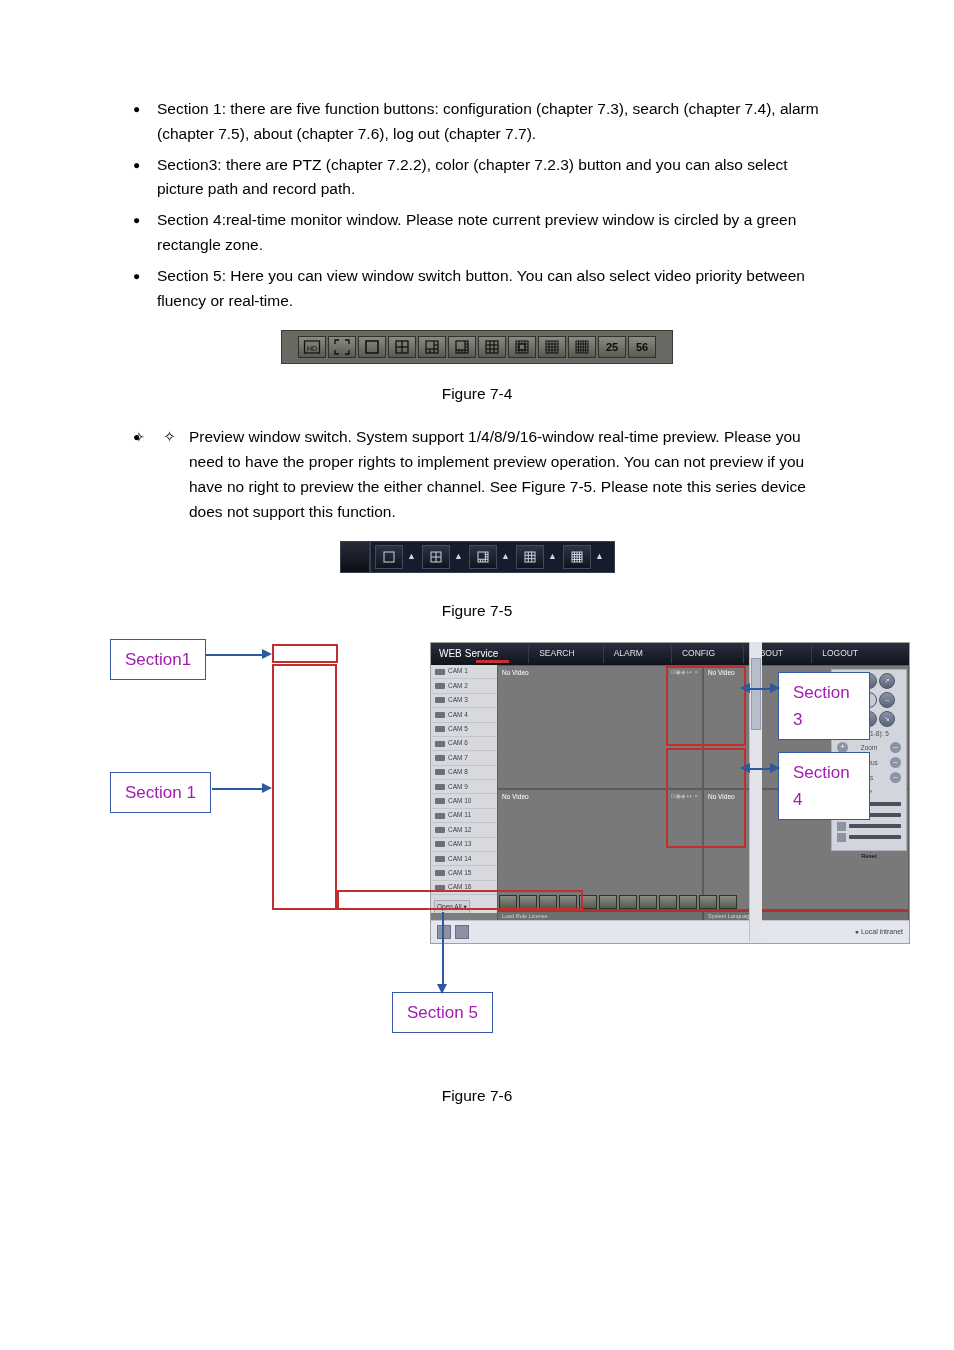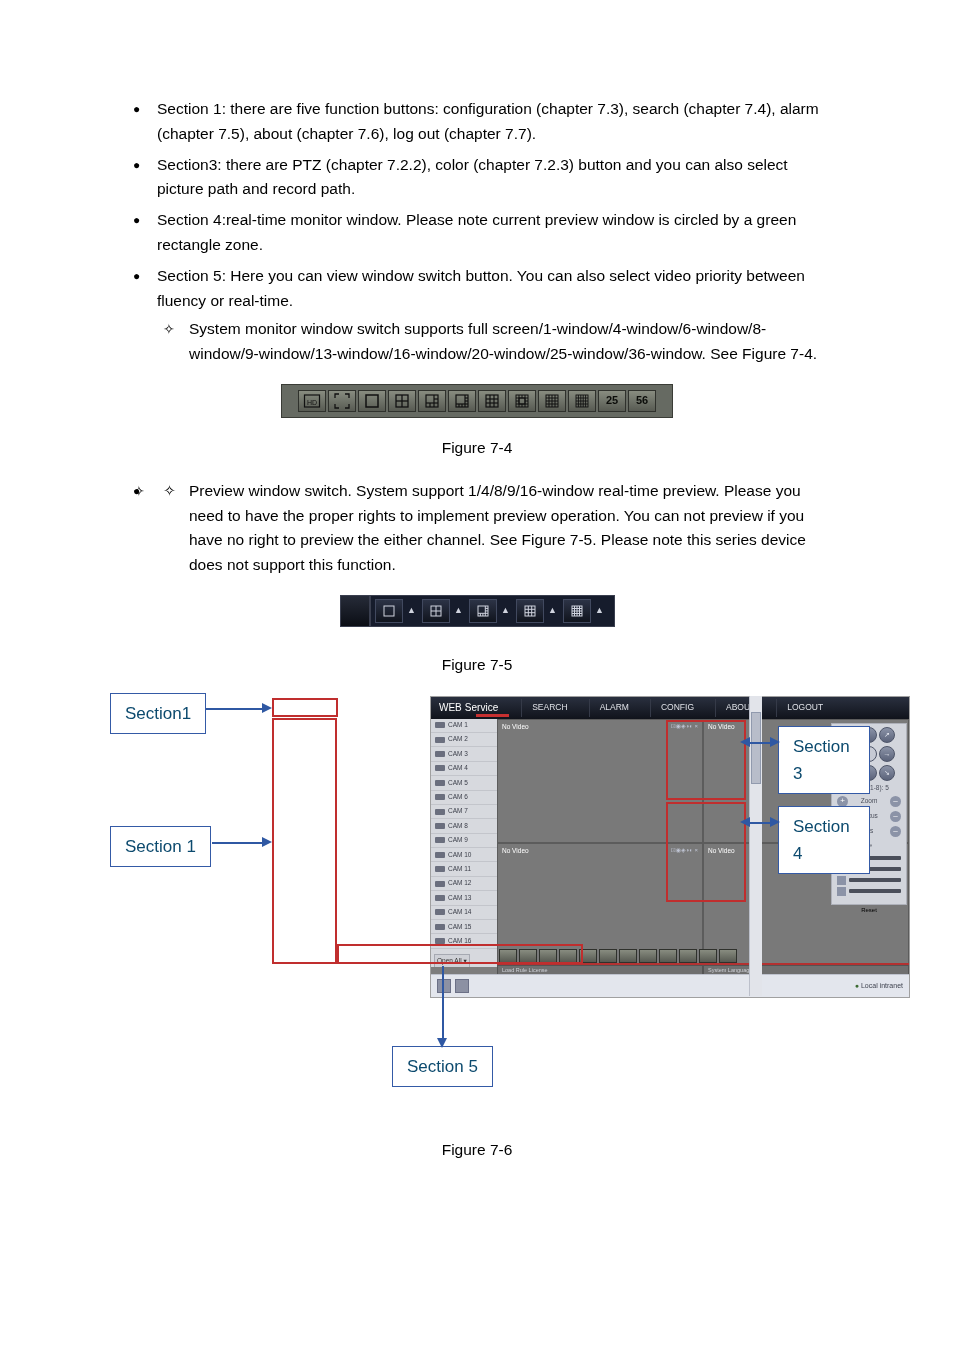--- a/index.html
+++ b/index.html
@@ -115,21 +115,21 @@
     height: 420px;
     margin: 10px auto 0 auto;
     font-size: 12px;
   }
   .label-box {
     position: absolute;
     border: 1px solid #345aa6;
     background: #fff;
     padding: 6px 14px;
     font-size: 17px;
-    color: #0c4a6e;
+    color: #a21caf;
   }
   .arrow-line-h { position:absolute; height:2px; background:#2f58a3; }
   .arrow-line-v { position:absolute; width:2px; background:#2f58a3; }
   .arrow-head-r {
     position:absolute; width:0;height:0;
     border-top:5px solid transparent;
     border-bottom:5px solid transparent;
     border-left:10px solid #2f58a3;
   }
   .arrow-head-l {
@@ -151,21 +151,21 @@
     top: 0;
     width: 478px;
     height: 300px;
     background: #7d7d7d;
     border: 1px solid #a0a0a0;
   }
   .webui-top {
     position:absolute; left:0; top:0; right:0; height:22px;
     background: linear-gradient(#2a303f,#10131b);
     display:flex; align-items:center;
-    padding-left:8px; gap:11px;
+    padding-left:8px; gap:18px;
   }
   .webui-top .brand {
     color:#fff; font-weight:bold; font-style:italic; font-size:11px;
     margin-right:12px;
   }
   .webui-top .brand span { font-style:normal; font-weight:normal; font-size:10px; }
   .webui-top .tab {
     color:#dfe1e7; font-size:8.5px;
     padding: 0 10px;
     border-left:1px solid #353a48;
@@ -255,23 +255,20 @@
 </style>
 </head>
 <body>
 
 <ul class="main-list">
   <li><span>Section 1: there are five function buttons: configuration (chapter 7.3), search (chapter 7.4), alarm (chapter 7.5), about (chapter 7.6), log out (chapter 7.7).</span></li>
   <li><span>Section3: there are PTZ (chapter 7.2.2), color (chapter 7.2.3) button and you can also select picture path and record path.</span></li>
   <li><span>Section 4:real-time monitor window. Please note current preview window is circled by a green rectangle zone.</span></li>
   <li>
     <span>Section 5: Here you can view window switch button.  You can also select video priority between fluency or real-time.</span>
-    <ul class="sub-list">
-      <li><span>System monitor window switch supports full screen/1-window/4-window/6-window/8-window/9-window/13-window/16-window/20-window/25-window/36-window. See Figure 7-4.</span></li>
-    </ul>
   </li>
 </ul>
 
 <div class="figure-img">
   <div class="strip74">
     <div class="cell">
         <svg viewBox="0 0 18 18">
           <rect x="1.5" y="3" width="15" height="12" fill="none" stroke="#111" stroke-width="1.2"></rect>
           <text x="9" y="12.5" font-size="7" text-anchor="middle" fill="#111" font-family="Arial">HD</text>
         </svg>

